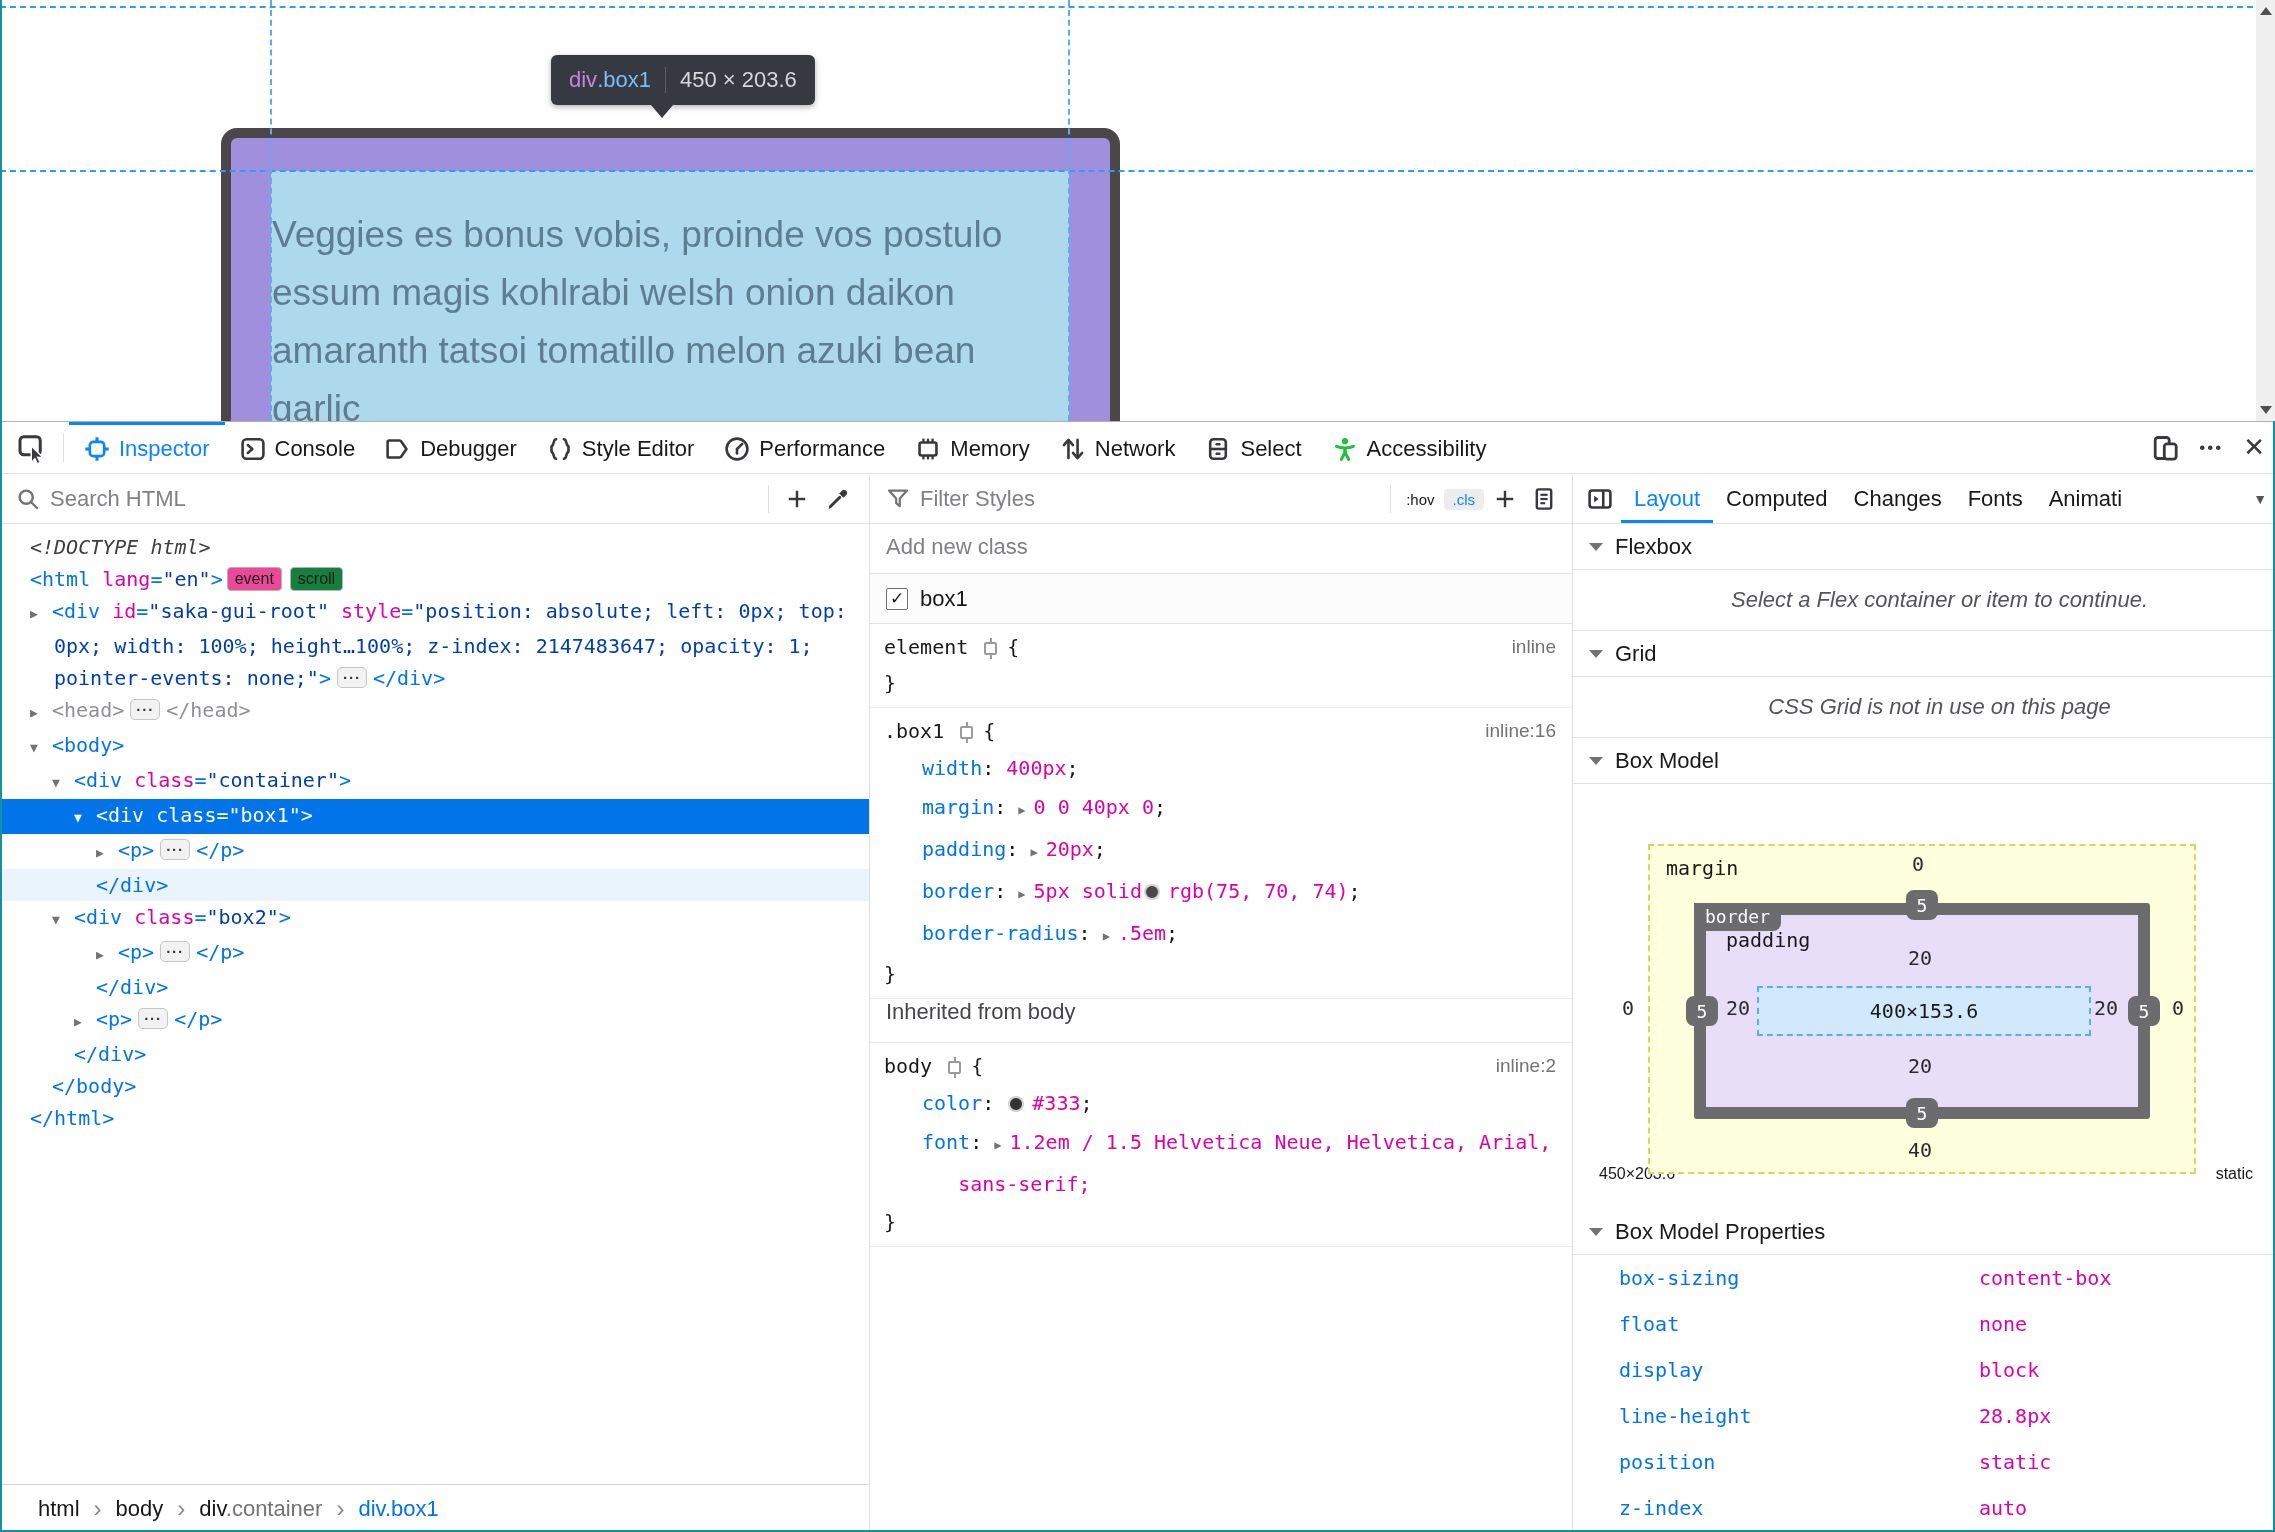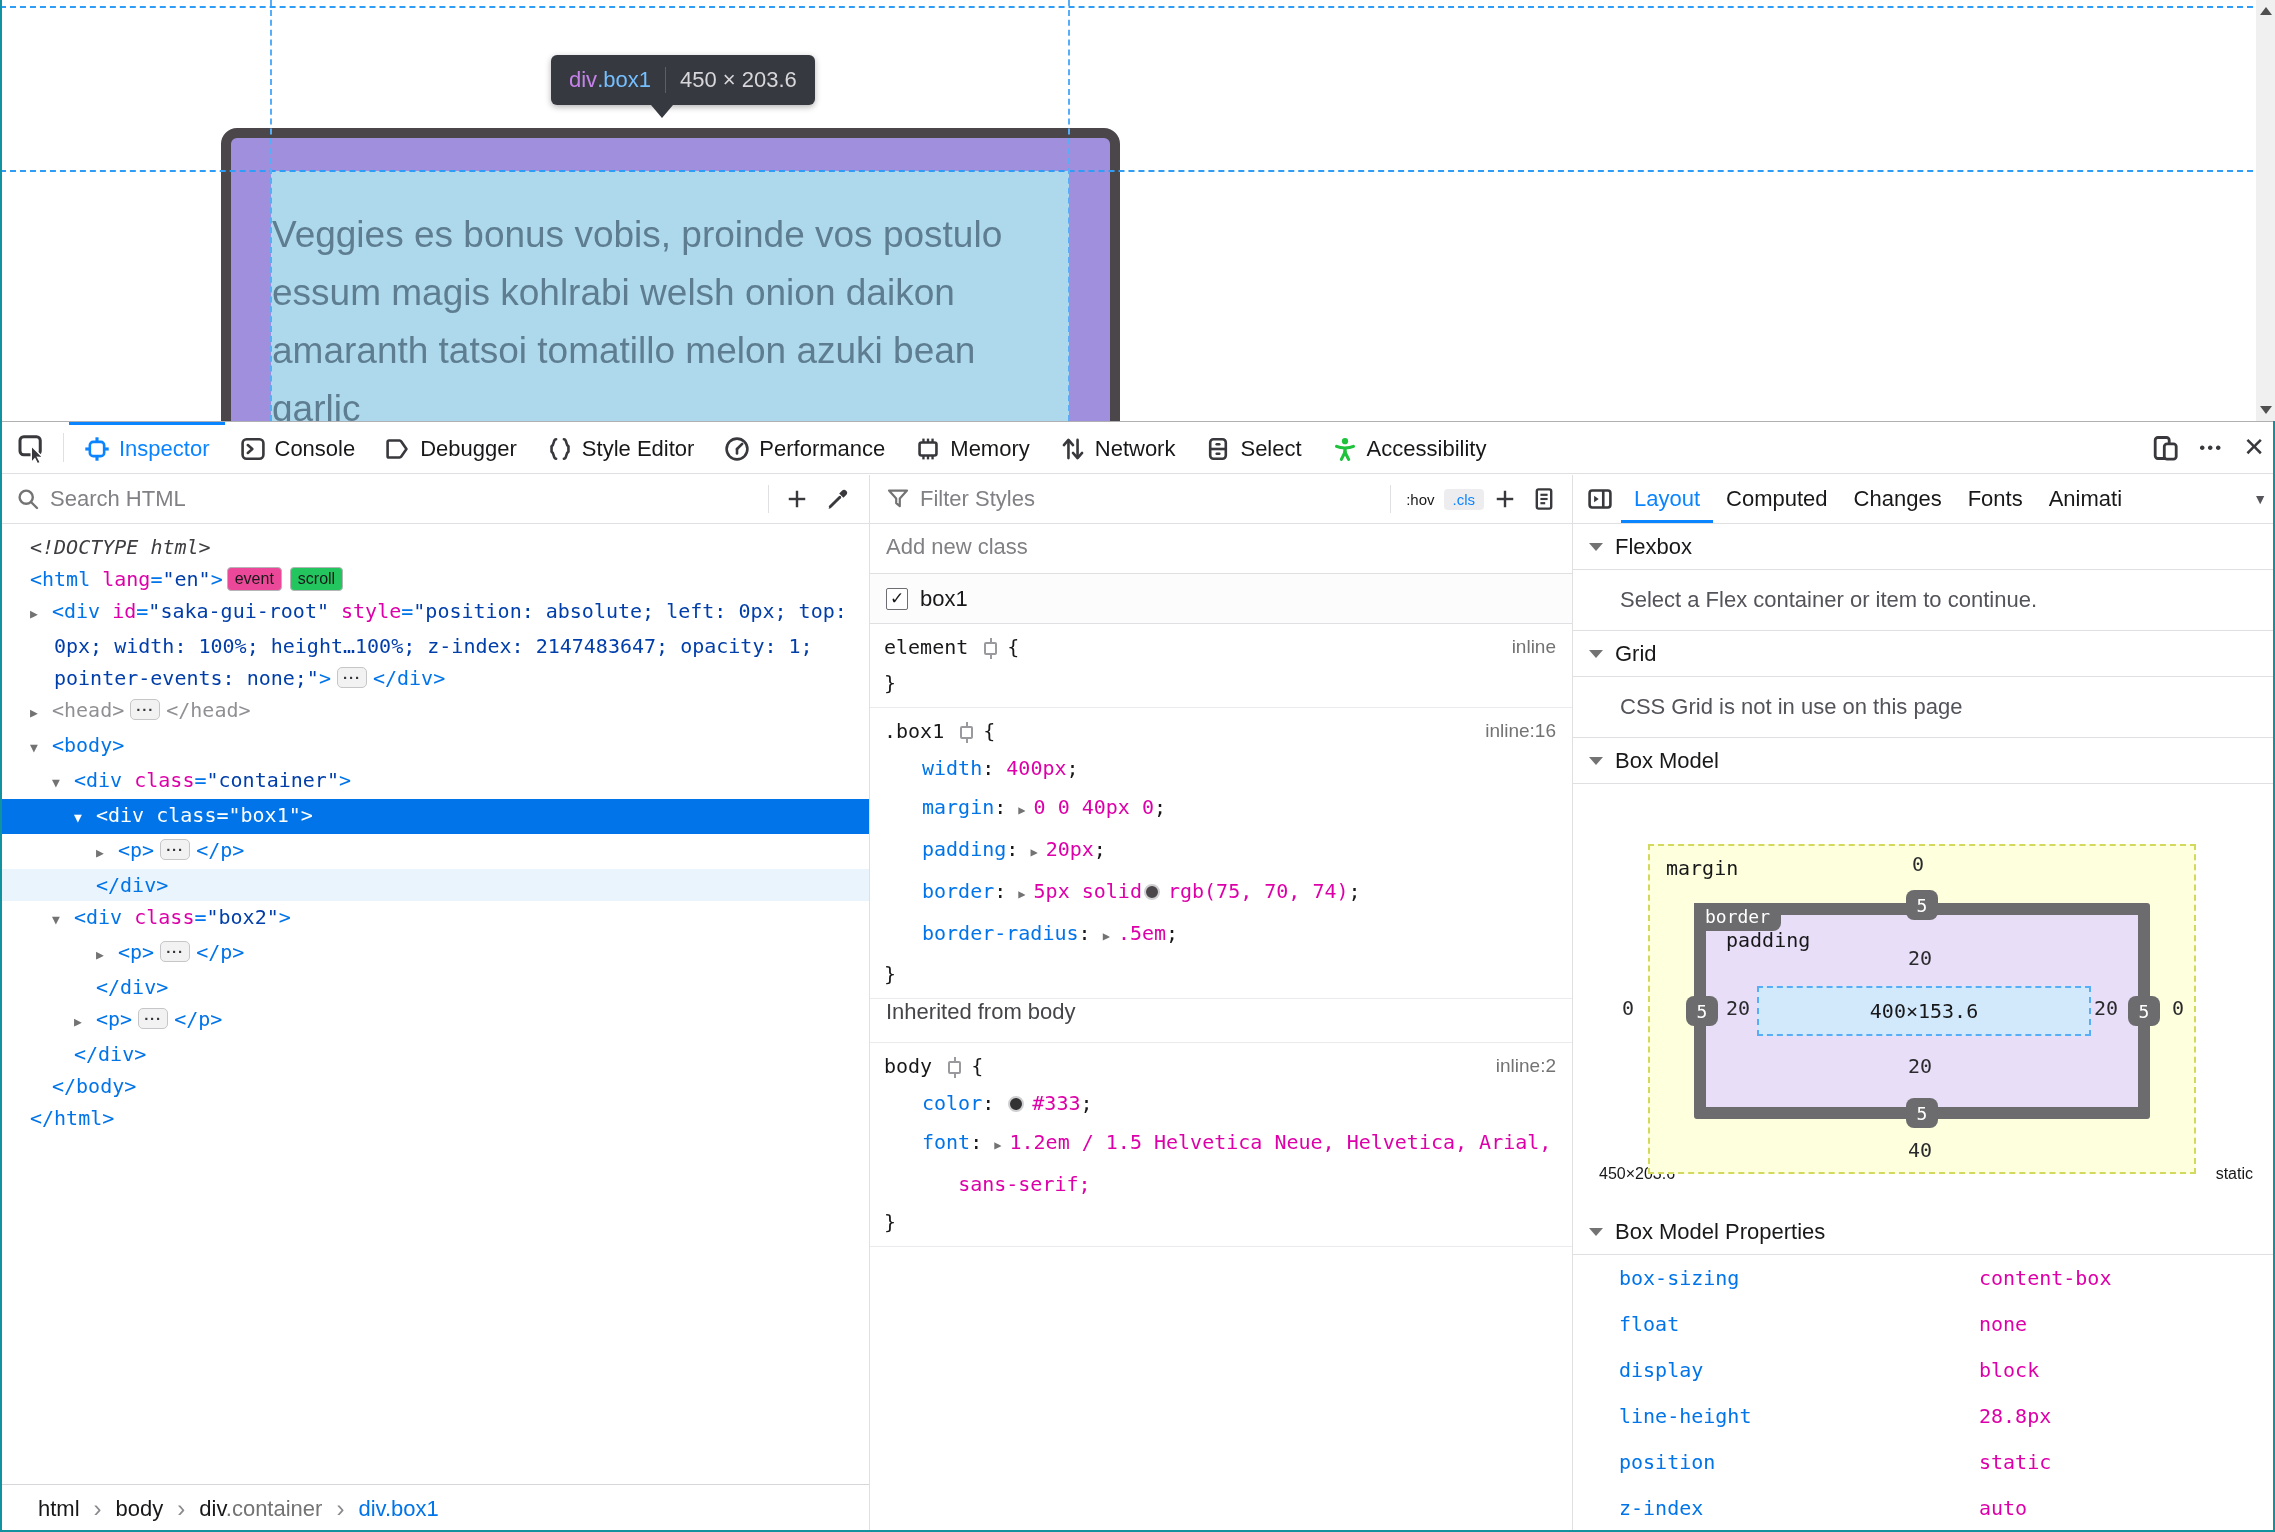--- a/index.html
+++ b/index.html
@@ -59,21 +59,21 @@
   .ico-gray { color:#737373; margin-right:10px; display:flex; }
 
   
   #tree { padding-top:7px; font-family:"DejaVu Sans Mono",monospace; font-size:20px; line-height:32px; }
   .trow { white-space:pre; padding-left:8px; }
   .lvl0{padding-left:8px} .lvl1{padding-left:30px} .lvl2{padding-left:52px} .lvl3{padding-left:74px} .lvl4{padding-left:96px} .contline{padding-left:54px}
   .tk-tag{color:#0074e8} .tk-attr{color:#dd00a9} .tk-val{color:#003eaa} .tk-plain{color:#18181a}
   .tk-dim{color:#909094} .tk-doctype{color:#3e3e42; font-style:italic}
   .tk-twisty{display:inline-block; width:22px; color:#737373; font-size:13px;}
   .tk-spacer{display:inline-block; width:22px;}
-  .tk-badge,.tk-badge-filled{display:inline-block; border:1px solid #b5b5b7; border-radius:4px; font:16px/22px "Liberation Sans",sans-serif; padding:0 7px; margin:0 4px; vertical-align:2px; color:#18181a; background:#22c55e;}
+  .tk-badge,.tk-badge-filled{display:inline-block; border:1px solid #b5b5b7; border-radius:4px; font:16px/22px "Liberation Sans",sans-serif; padding:0 7px; margin:0 4px; vertical-align:2px; color:#18181a; background:#15803d;}
   .tk-badge-filled{background:#ec4899;}
   .tk-pill{display:inline-block; border:1px solid #c6c6c8; border-radius:5px; background:#f2f2f3; color:#36363a; font:bold 15px/17px "Liberation Sans",sans-serif; padding:1px 5px; margin:0 6px; vertical-align:2px; letter-spacing:1px;}
   .sel-row{background:#0074e8;} .sel-row span{color:#fff !important;}
   .hl-row{background:#e9f4fd;}
   
   #crumbbar { position:absolute; left:0; right:0; bottom:0; height:48px; border-top:1px solid #d7d7db; background:#fff; display:flex; align-items:center; padding-left:38px; font-size:22px; }
   .crumb-sep { color:#8a8a8e; margin:0 14px; font-size:24px; }
   .crumb-suffix { color:#737373; }
   .crumb-sel { color:#0074e8; }
 
@@ -99,21 +99,21 @@
   .tk-icon-target::before{content:""; position:absolute; left:50%; top:-6px; width:2px; height:4px; background:#9a9a9e; transform:translateX(-50%);}
   .tk-icon-target::after{content:""; position:absolute; left:50%; bottom:-6px; width:2px; height:4px; background:#9a9a9e; transform:translateX(-50%);}
 
   
   #layout-tabs { height:49px; display:flex; align-items:stretch; border-bottom:1px solid #e0e0e2; padding-left:6px; }
   .rtab { display:flex; align-items:center; padding:0 13px; font-size:22px; color:#18181a; white-space:nowrap; }
   .rtab.active { color:#0a84ff; box-shadow:inset 0 -3px 0 #0a84ff; }
   #rtab-dd { margin-left:auto; display:flex; align-items:center; padding-right:8px; color:#55555a; font-size:14px; }
   .sec-h { height:46px; display:flex; align-items:center; gap:12px; padding-left:16px; border-bottom:1px solid #e0e0e2; font-size:22px; }
   .tw { width:0; height:0; border-left:7px solid transparent; border-right:7px solid transparent; border-top:8px solid #737373; }
-  .empty-row { padding:17px 16px 17px 47px; color:#53535a; border-bottom:1px solid #e0e0e2; font-size:22px; }
+  .empty-row { padding:17px 16px 17px 47px; font-style:italic; color:#53535a; border-bottom:1px solid #e0e0e2; font-size:22px;text-align:center; }
   #bm-diagram { position:relative; height:381px; font-family:"DejaVu Sans Mono",monospace; font-size:20px; }
   #bm-margin { position:absolute; left:75px; top:60px; width:548px; height:330px; background:#feffdc; border:2px dashed #d3d95c; }
   #bm-border { position:absolute; left:44px; top:57px; width:456px; height:216px; border:12px solid #6c6b6d; border-radius:3px; background:#e8def7; }
   #bm-border-label { position:absolute; left:44px; top:57px; background:#6c6b6d; color:#fff; font-size:18px; padding:3px 11px 4px; border-radius:0 0 8px 0; z-index:3; }
   #bm-content { position:absolute; left:107px; top:140px; width:334px; height:50px; background:#d2e9fb; border:2px dashed #57aef7; display:flex; align-items:center; justify-content:center; color:#18181a; z-index:2; }
   .bm-num { position:absolute; color:#2a2a2e; z-index:3; }
   .bm-badge { position:absolute; width:32px; height:30px; background:#6c6b6d; color:#fff; border-radius:8px; display:flex; align-items:center; justify-content:center; font-size:18px; z-index:4; }
   #bm-dims-row { height:44px; display:flex; justify-content:space-between; padding:0 22px 0 26px; font-size:16px; }
   .bm-prop { position:relative; height:46px; line-height:46px; font-family:"DejaVu Sans Mono",monospace; font-size:20px; }
   .bm-name { margin-left:46px; color:#0074e8; }

